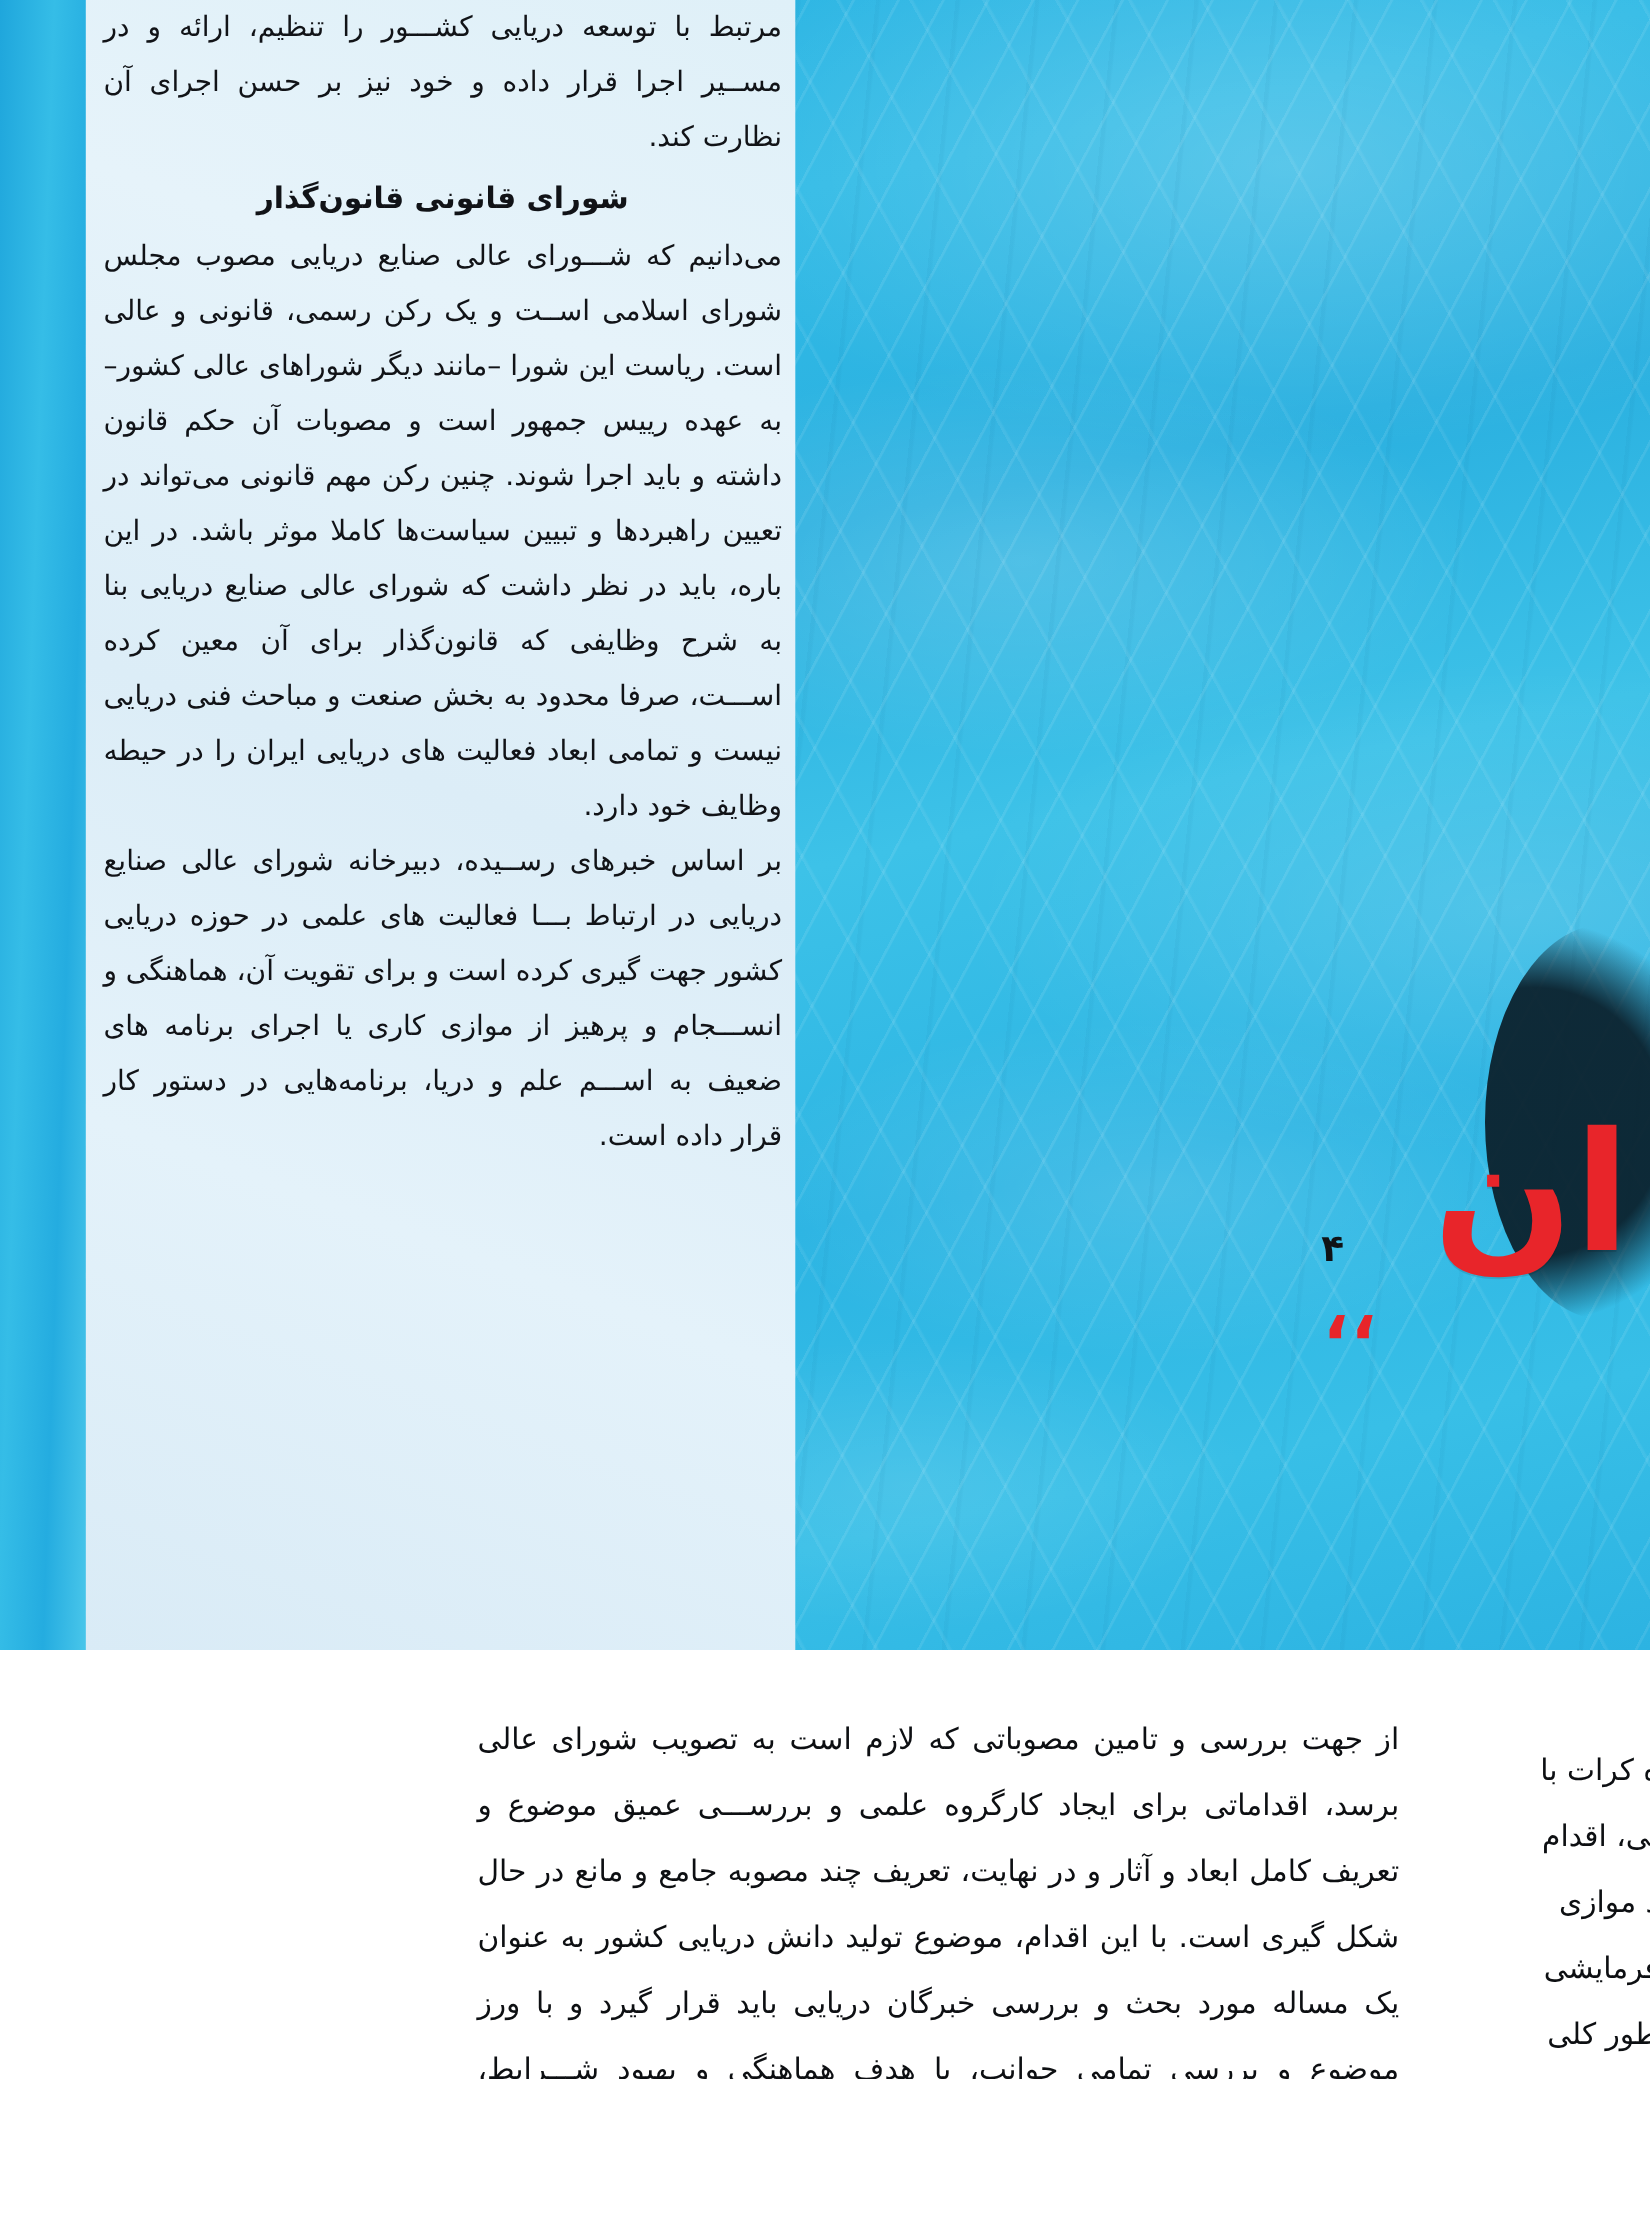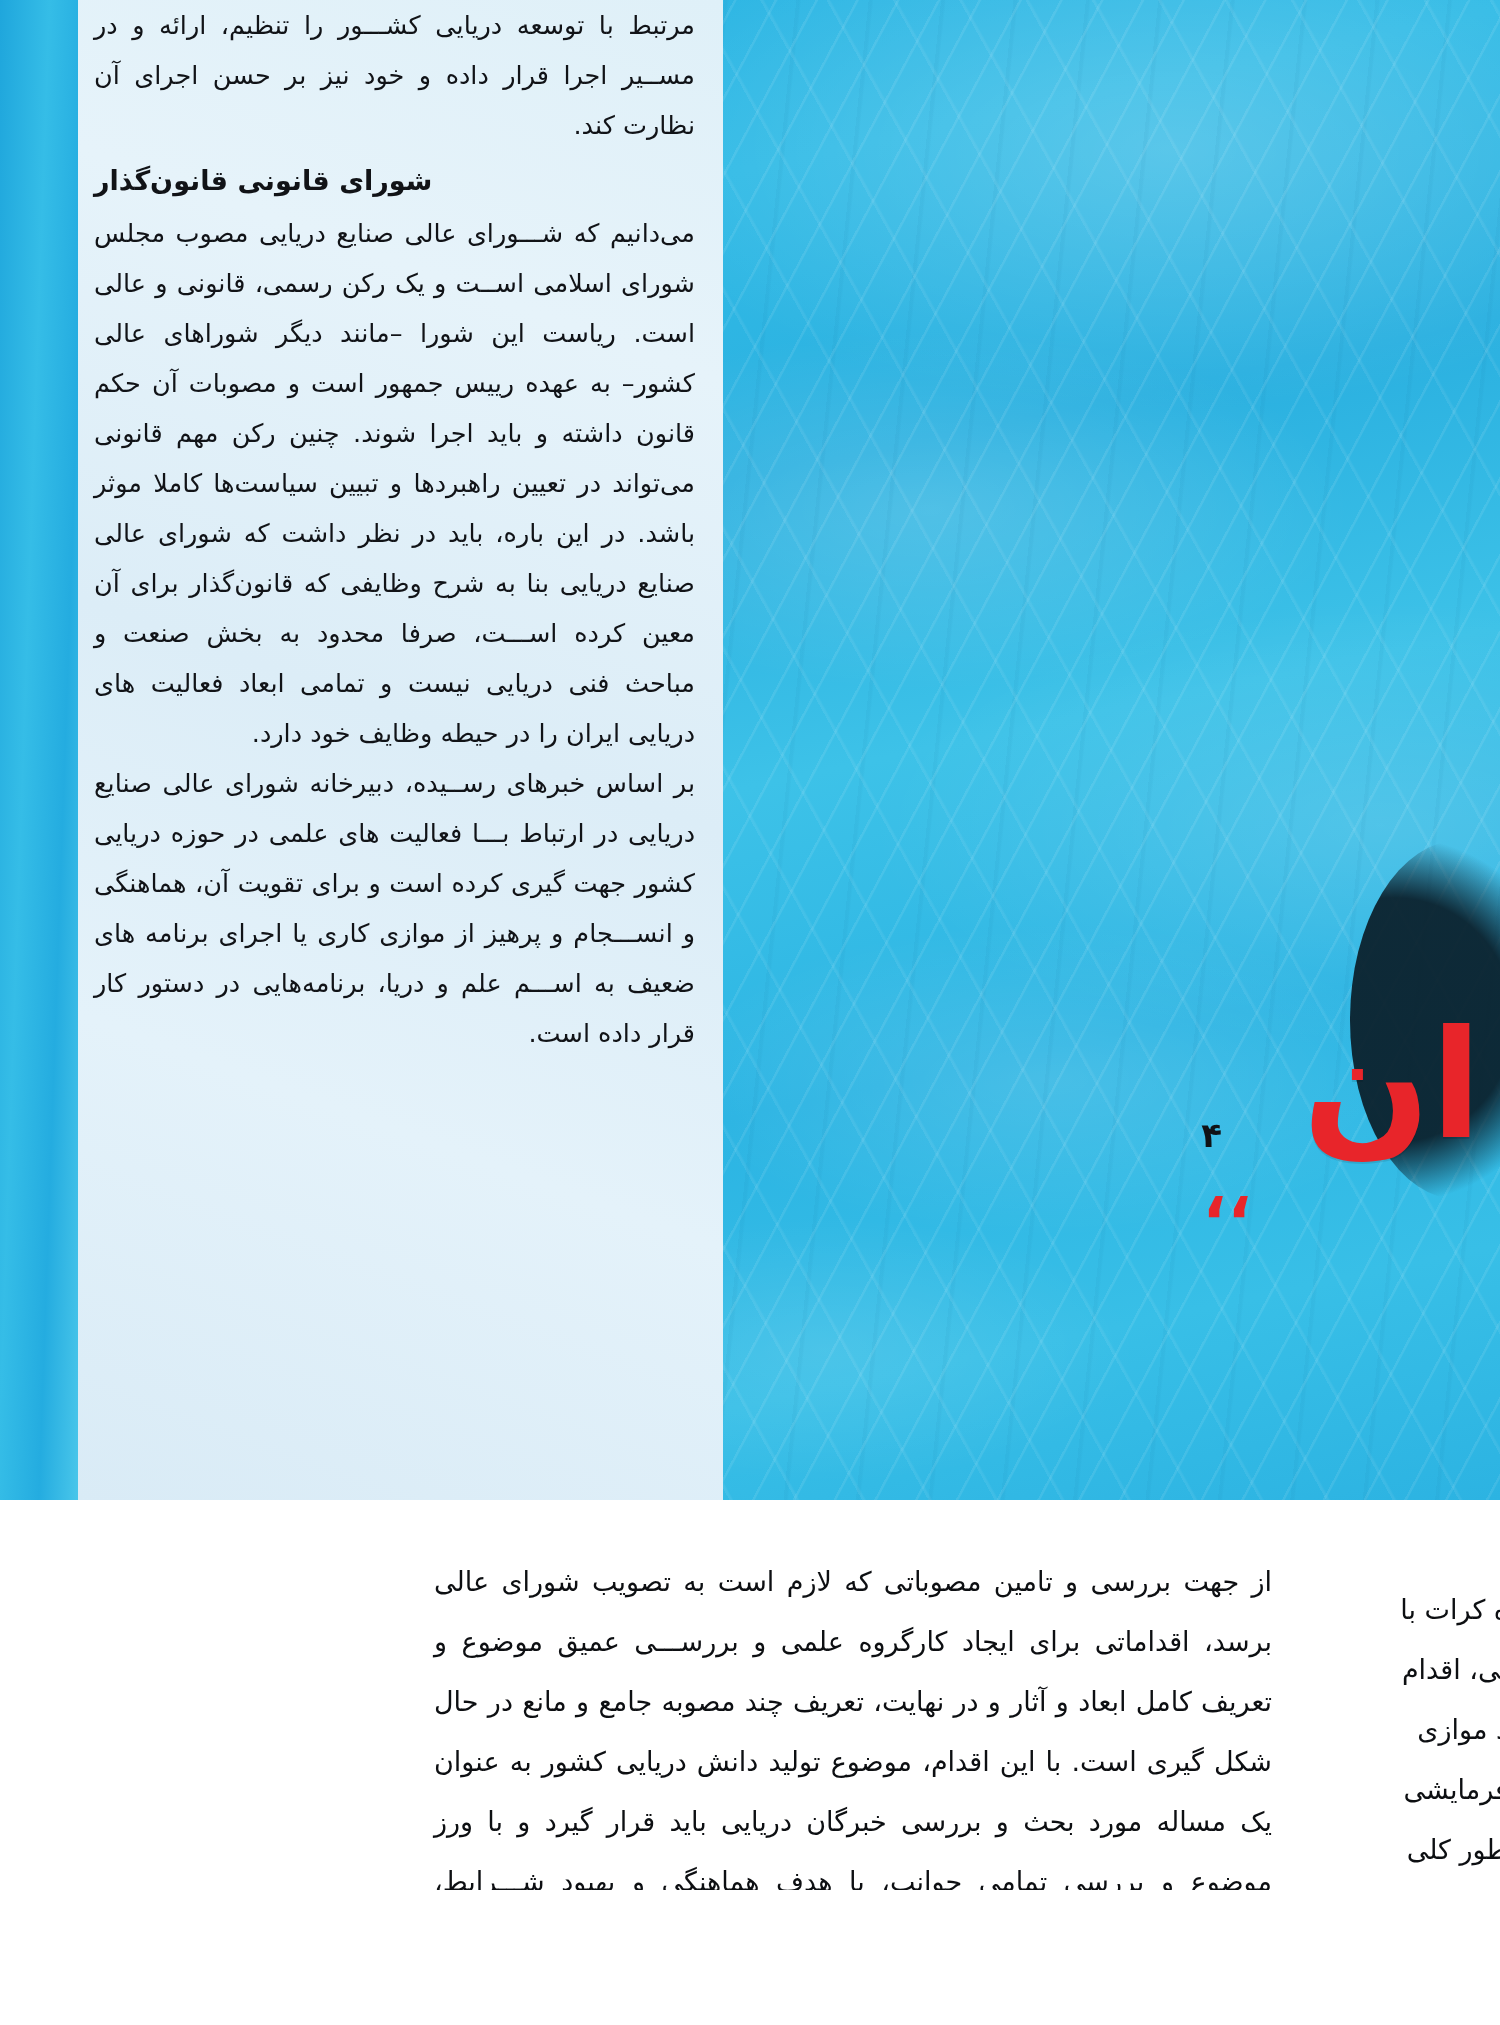--- a/index.html
+++ b/index.html
@@ -48,35 +48,35 @@
   #left-strip{
     position:absolute;left:0;top:0;width:78px;height:1500px;
     background:linear-gradient(92deg,#1fa6dc 0%,#35bde7 38%,#24ace0 70%,#49c6ea 100%);
   }
 
   
   #article-column{
     position:absolute;left:78px;top:0;width:645px;height:1500px;
     background:linear-gradient(200deg,#dff0f8 0%,#e6f3fa 22%,#dcedf7 48%,#e4f2fa 72%,#d9ebf6 100%);
     box-sizing:border-box;
-    padding:0 28px 0 16px;
+    padding:0 12px 0 16px;
   }
   #article-column-inner{
     direction:rtl;
     text-align:justify;
     text-justify:inter-word;
     color:#111317;
     font-size:25.5px;
     line-height:50px;
     font-family:"DejaVu Sans","Liberation Sans",sans-serif;
   }
   .para{margin:0;}
   .heading{
     font-weight:bold;
-    text-align:left;
+    text-align:center;
     font-size:27px;
     line-height:54px;
     margin:4px 0 0 0;
     letter-spacing:.2px;
   }
   .heading.wide{letter-spacing:1.2px;font-size:28px;}
   .cont-note{
     font-weight:bold;
     text-align:center;
     font-size:26px;

